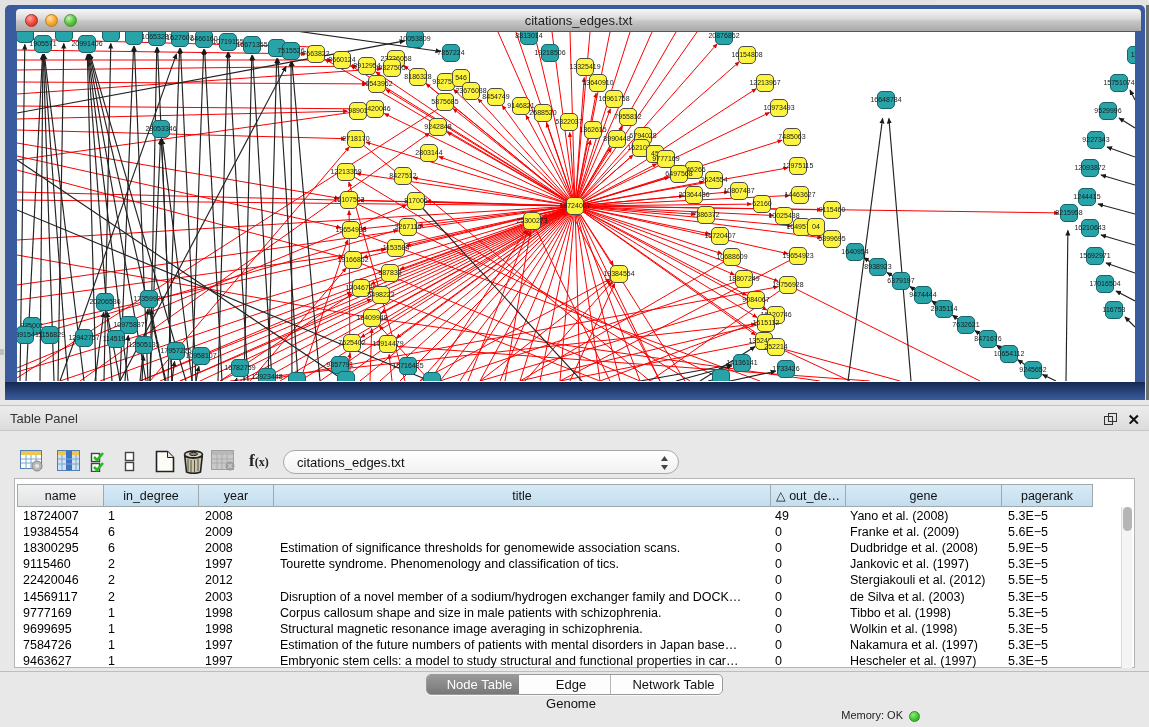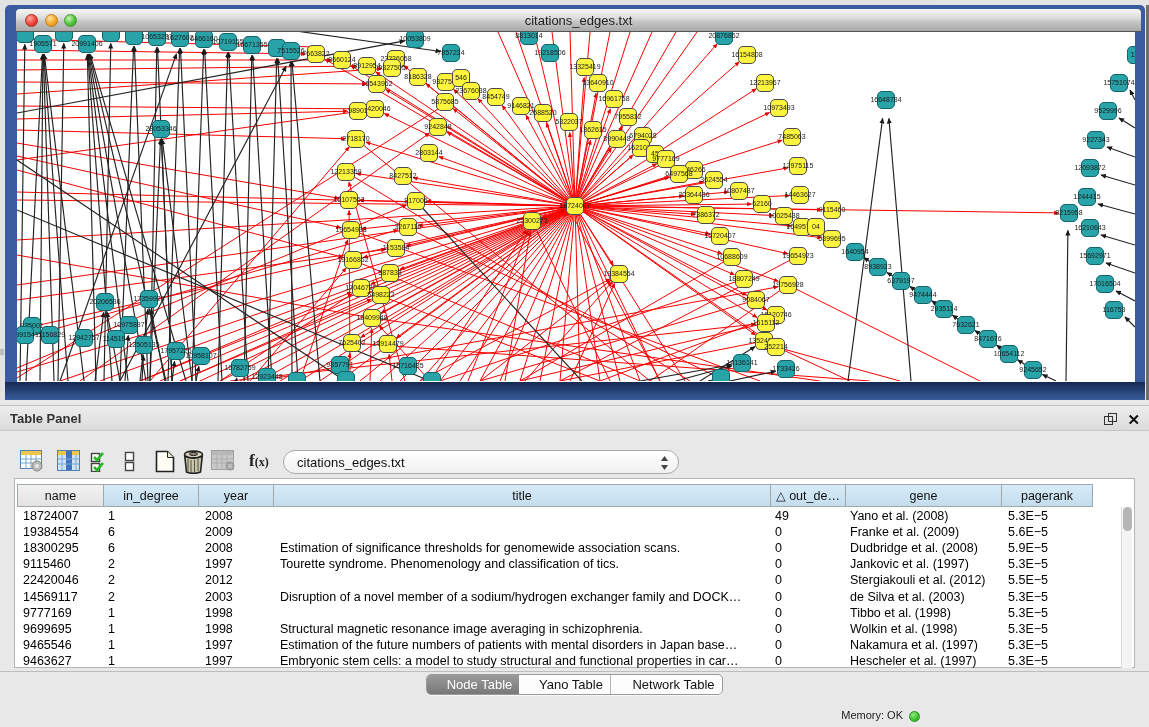--- a/index.html
+++ b/index.html
@@ -13,21 +13,21 @@
   border-radius:4px 4px 0 0;border-bottom:1px solid #555;}
 .tl {position:absolute;top:5px;width:13px;height:13px;border-radius:50%;}
 #tl1 {left:9px;background:radial-gradient(circle at 35% 30%,#ffa9a0,#ee4439 55%,#c22d24);border:1px solid #ad2b21;}
 #tl2 {left:29px;background:radial-gradient(circle at 35% 30%,#ffe2a6,#f7a62a 55%,#d2820f);border:1px solid #bf7d16;}
 #tl3 {left:48px;background:radial-gradient(circle at 35% 30%,#c9f3b5,#53c23e 55%,#329b23);border:1px solid #439630;}
 #title {position:absolute;left:0;right:0;top:4px;text-align:center;font-size:13px;color:#222;}
 #canvas {position:absolute;left:12px;top:27px;width:1118px;height:350px;background:#fff;overflow:hidden;}
 #panel {position:absolute;left:0;top:400px;width:1149px;height:327px;background:#e8e8e8;}
 #panelbar {position:absolute;left:0;top:5px;width:1149px;height:26px;background:linear-gradient(#ececec,#dcdcdc);
   border-top:1px solid #c0c0c0;border-bottom:1px solid #c6c6c6;}
-#panelbar span {position:absolute;left:10px;top:5px;font-size:13px;color:#333;font-weight:bold;}
+#panelbar span {position:absolute;left:10px;top:5px;font-size:13px;color:#333;}
 #pb-float {position:absolute;right:32px;top:7px;width:13px;height:12px;}
 #pb-x {position:absolute;right:9px;top:5px;font-size:15px;font-weight:bold;color:#111;}
 #toolbar {position:absolute;left:0;top:32px;width:1149px;height:46px;}
 #combo {position:absolute;left:283px;top:18px;width:396px;height:24px;background:linear-gradient(#ffffff,#f1f1f1);
   border:1px solid #a9a9a9;border-radius:12px;font-size:13px;color:#111;}
 #combo span {position:absolute;left:13px;top:4px;}
 #combo .arr {position:absolute;right:10px;top:1px;font-size:11px;color:#333;letter-spacing:0;}
 #tblwrap {position:absolute;left:14px;top:478px;width:1121px;height:190px;background:#fff;
   border:1px solid #b5b5b5;}
 .th {position:absolute;top:484px;height:23px;background:linear-gradient(#d8ebf7,#c3ddee);
@@ -704,35 +704,36 @@
 <span style="left:205px">2003</span>
       <span style="left:280px;width:487px">Disruption of a novel member of a sodium/hydrogen exchanger family and DOCK…</span>
 <span style="left:775px">0</span>
       <span style="left:850px">de Silva et al. (2003)</span>
 <span style="left:1008px">5.3E−5</span>
     </div>
 <div class="trow" style="top:604.7px">
 <span style="left:23px">9777169</span>
       <span style="left:108px">1</span>
 <span style="left:205px">1998</span>
+      <span style="left:280px;width:487px">Corpus callosum shape and size in male patients with schizophrenia.</span>
 <span style="left:775px">0</span>
       <span style="left:850px">Tibbo et al. (1998)</span>
 <span style="left:1008px">5.3E−5</span>
     </div>
 <div class="trow" style="top:620.9px">
 <span style="left:23px">9699695</span>
       <span style="left:108px">1</span>
 <span style="left:205px">1998</span>
       <span style="left:280px;width:487px">Structural magnetic resonance image averaging in schizophrenia.</span>
 <span style="left:775px">0</span>
       <span style="left:850px">Wolkin et al. (1998)</span>
 <span style="left:1008px">5.3E−5</span>
     </div>
 <div class="trow" style="top:637.1px">
-<span style="left:23px">9465546</span>
+<span style="left:23px">7584726</span>
       <span style="left:108px">1</span>
 <span style="left:205px">1997</span>
       <span style="left:280px;width:487px">Estimation of the future numbers of patients with mental disorders in Japan base…</span>
 <span style="left:775px">0</span>
       <span style="left:850px">Nakamura et al. (1997)</span>
 <span style="left:1008px">5.3E−5</span>
     </div>
 <div class="trow" style="top:653.3px">
 <span style="left:23px">9463627</span>
       <span style="left:108px">1</span>
@@ -741,17 +742,17 @@
 <span style="left:775px">0</span>
       <span style="left:850px">Hescheler et al. (1997)</span>
 <span style="left:1008px">5.3E−5</span>
     </div>
 <div id="vsb" style="position:absolute;left:1121px;top:507px;width:11px;height:161px;background:#f4f4f4;border-left:1px solid #dcdcdc">
       <div id="vsbth"></div>
     </div>
 <div id="sepline"></div>
 <div id="tabs">
       <div class="tab" id="tab1">Node Table</div>
-      <div class="tab" id="tab2">Yano Table</div>
+      <div class="tab" id="tab2">Edge Genome</div>
       <div class="tab" id="tab3">Network Table</div>
     </div>
 <div id="status">Memory: OK</div>
 <div id="memdot"></div>
 </div>
 </body></html>

